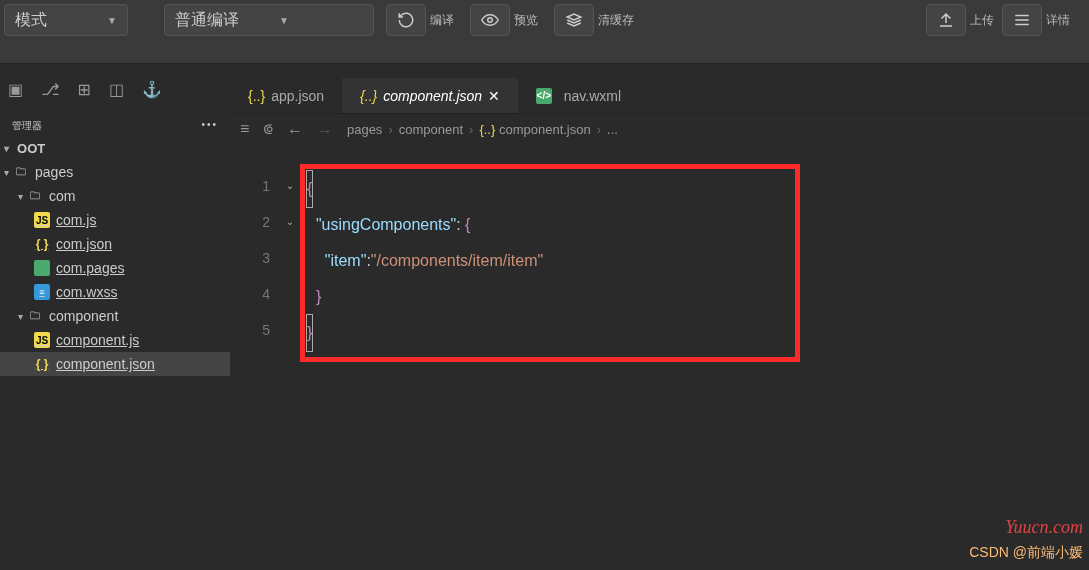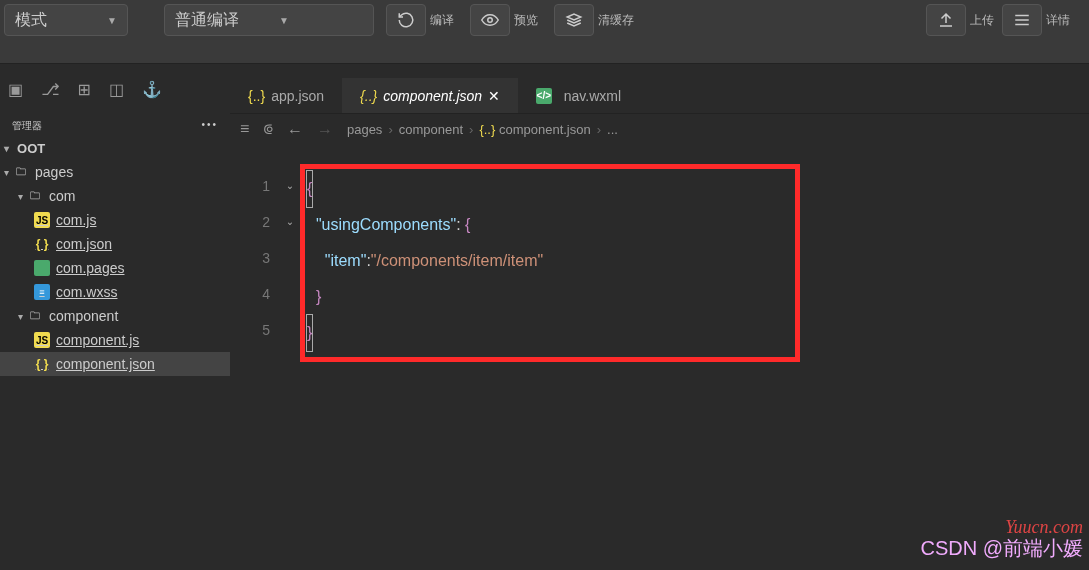--- a/index.html
+++ b/index.html
@@ -60,21 +60,21 @@
 .code { padding-top: 20px; font-size: 16px; font-family: Consolas, monospace; line-height: 36px; }
 .redbox { border: 5px solid #ff2a2a; padding: 2px 8px 6px 2px; width: 500px; }
 .tok-brace { color: #c586c0; }
 .tok-key { color: #9cdcfe; }
 .tok-str { color: #ce9178; }
 .tok-colon { color: #d4d4d4; }
 .cursor-box { outline: 1px solid #aaa; display: inline-block; }
 
 
 .wm1 { position: absolute; right: 6px; bottom: 32px; color: #d44; font-size: 18px; font-style: italic; font-family: serif; }
-.wm2 { position: absolute; right: 6px; bottom: 8px; color: #f0abfc; font-size: 20px; }
+.wm2 { position: absolute; right: 6px; bottom: 8px; color: #fdba74; font-size: 14px; }
 
 svg { width: 18px; height: 18px; }
 </style>
 </head>
 <body>
 
 <div class="toolbar">
   <div class="left-group">
     <div class="dropdown small">
       <span>模式</span>

